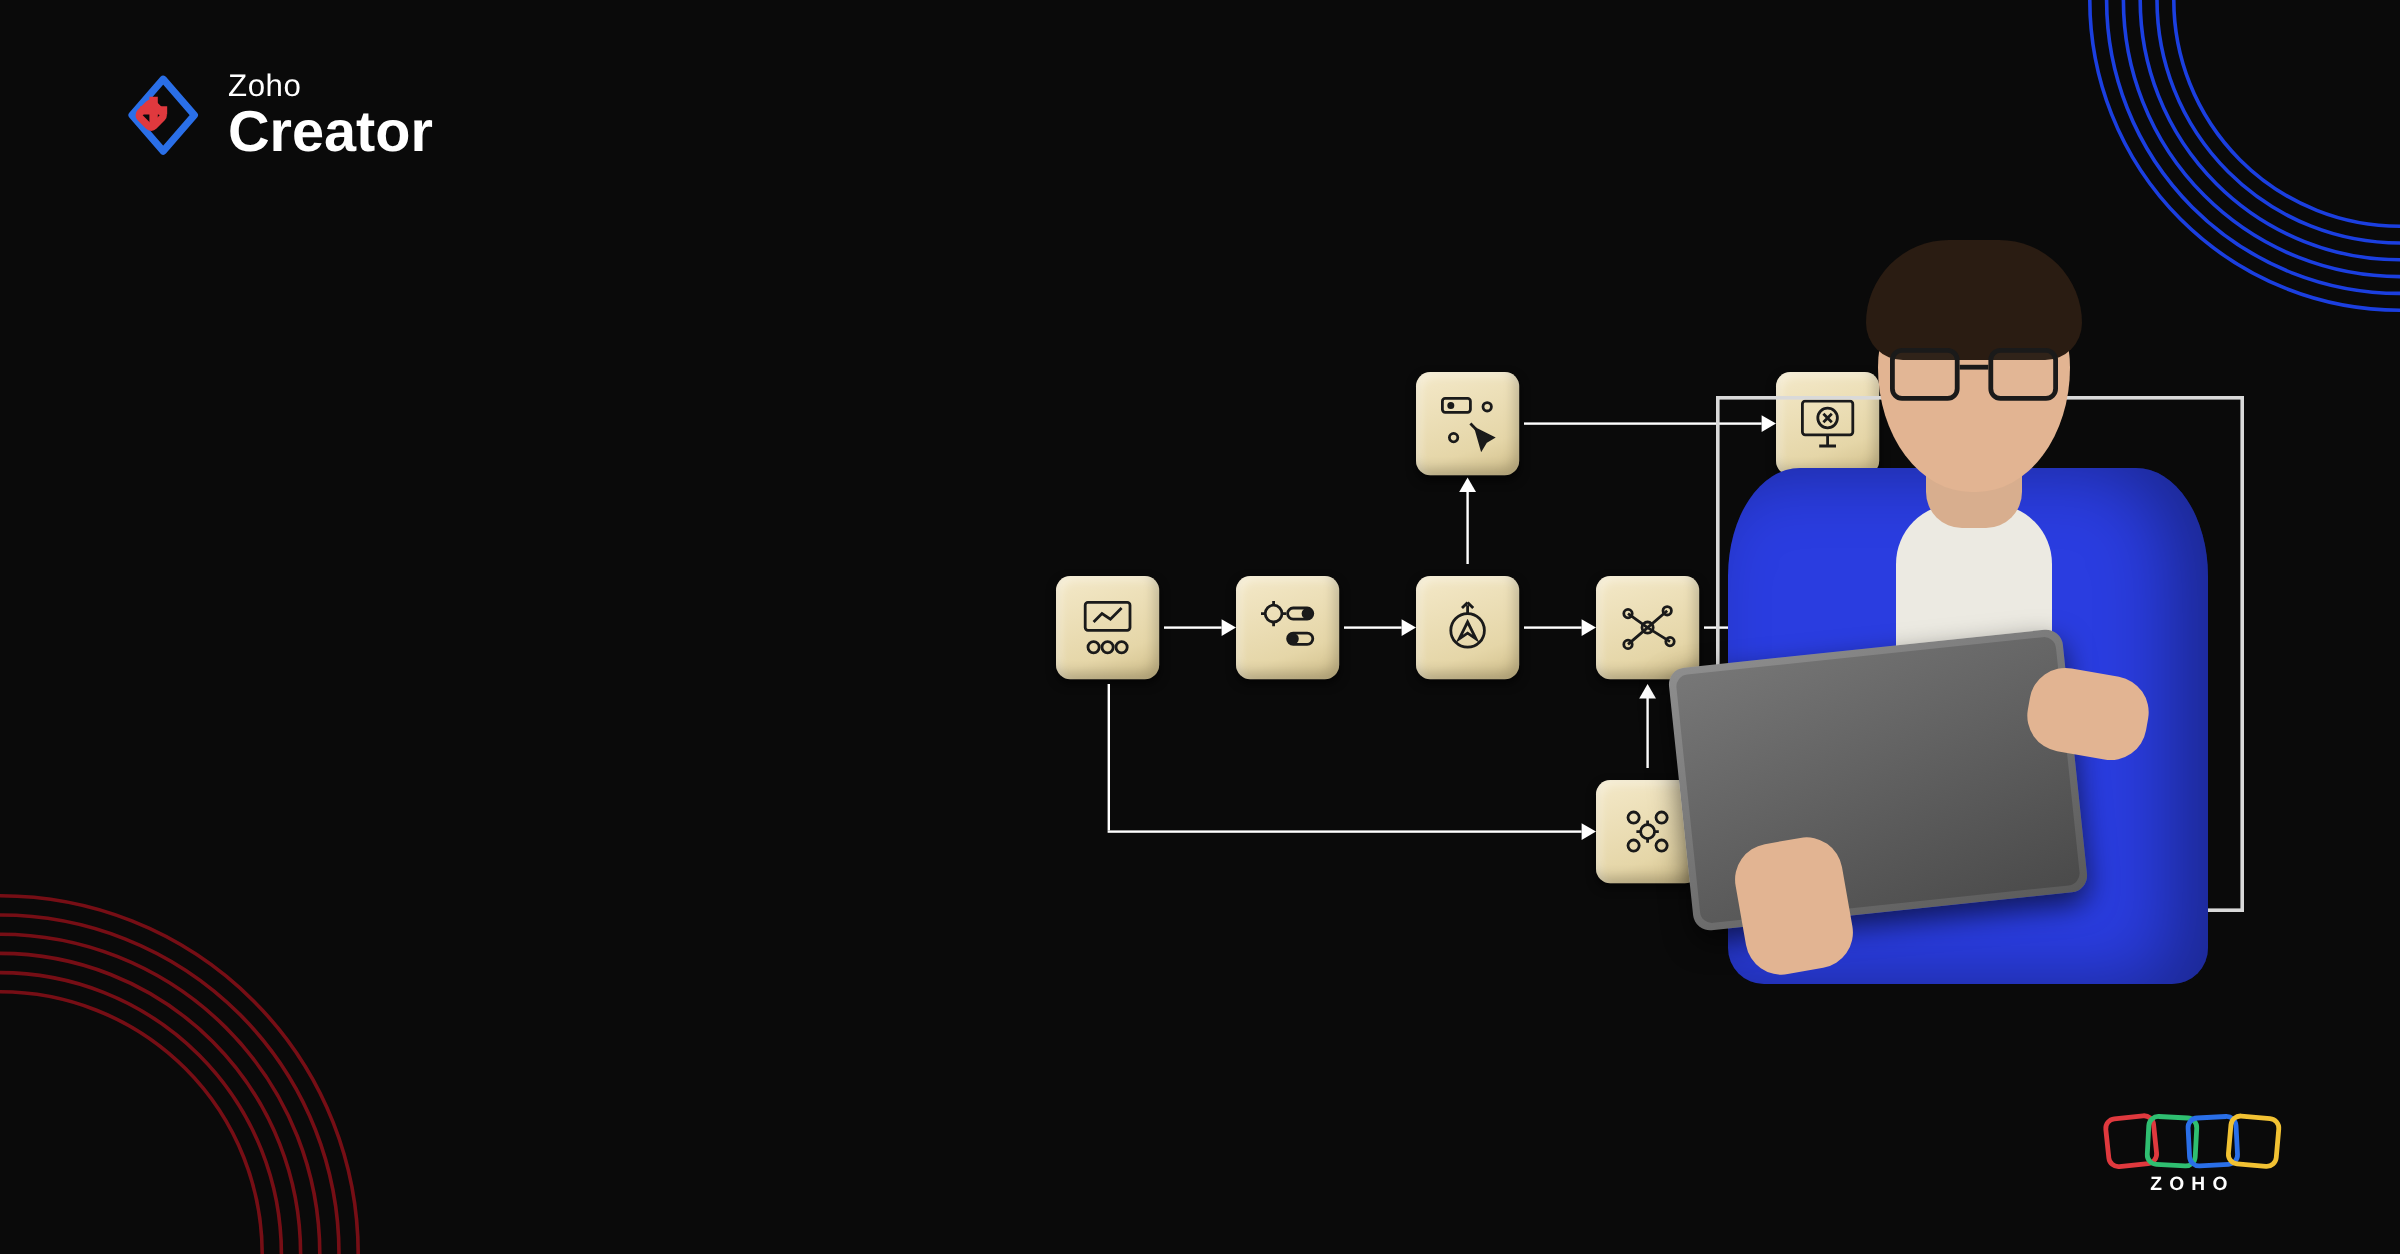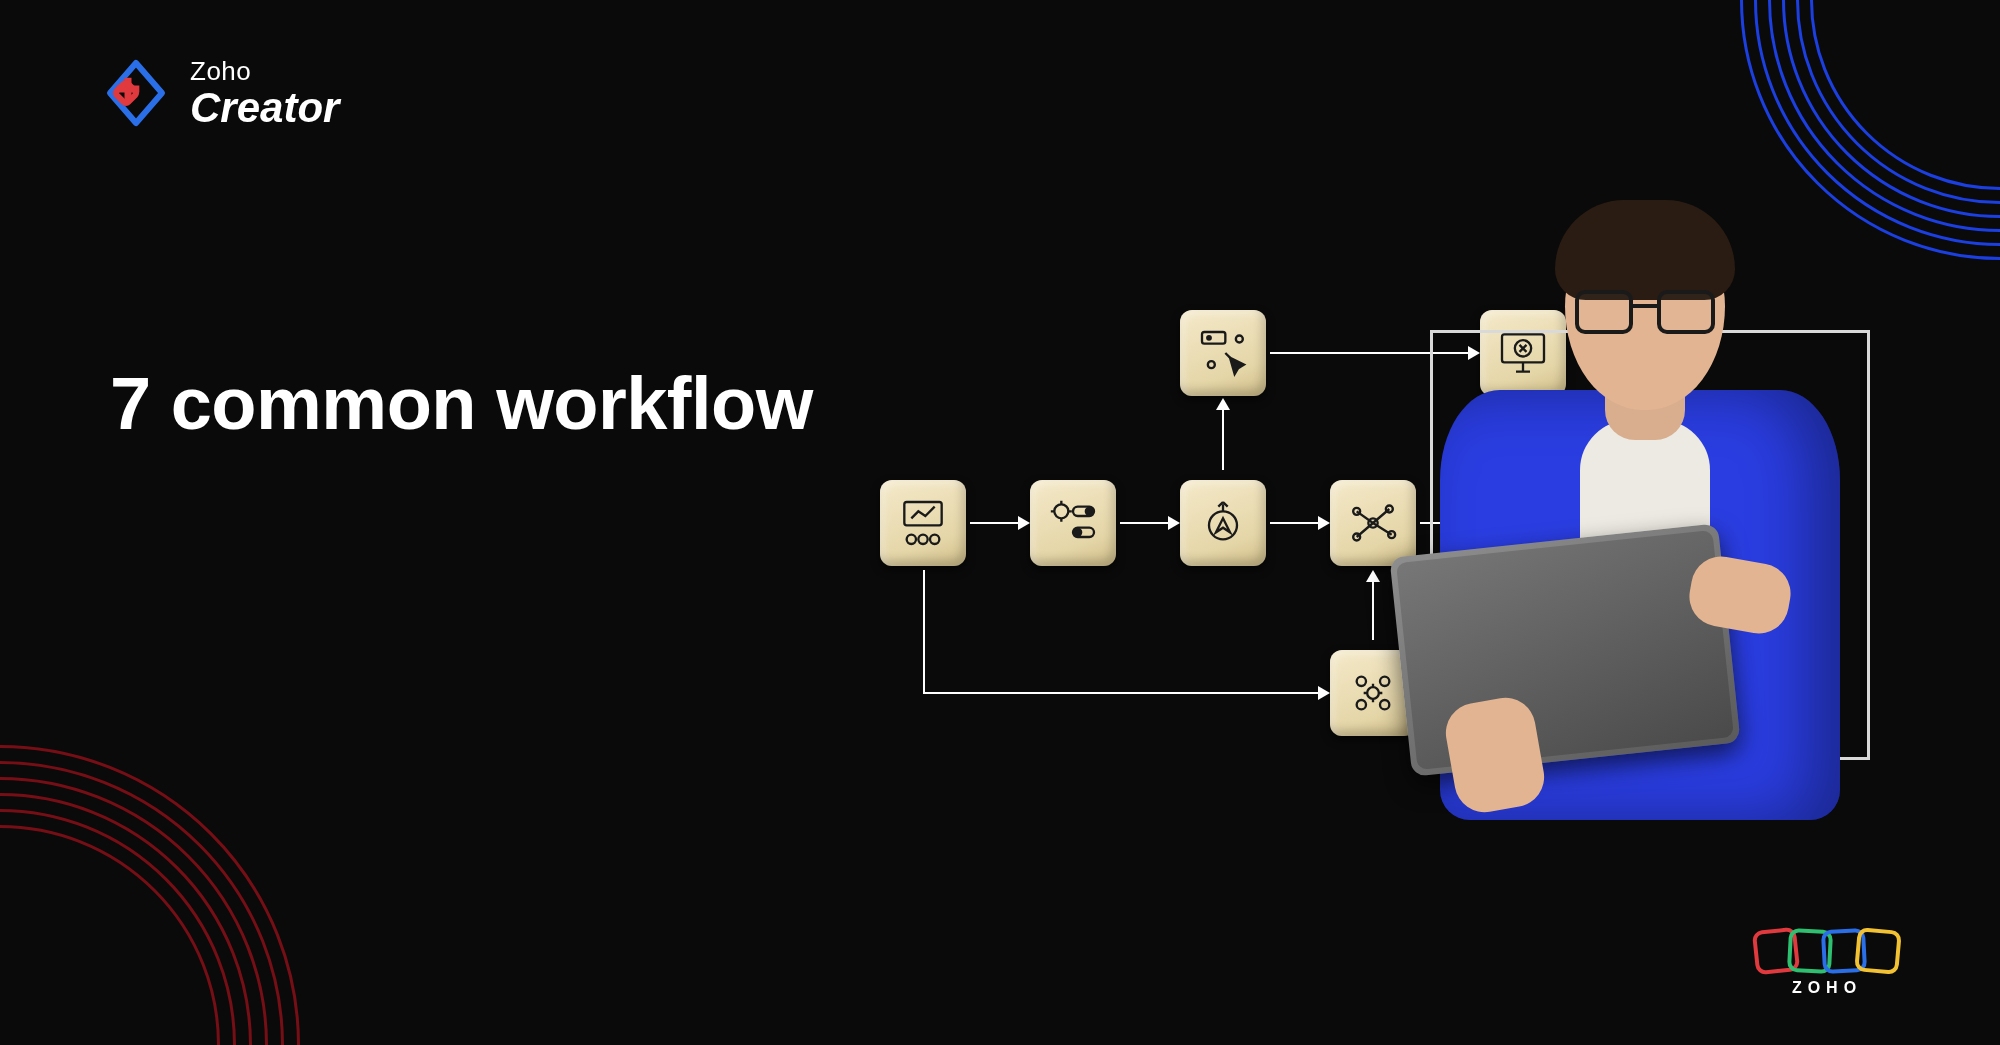--- a/index.html
+++ b/index.html
@@ -46,21 +46,21 @@
     position: absolute;
     top: 56px;
     left: 100px;
     display: flex;
     align-items: center;
     gap: 18px;
     color: #fff;
   }
   .brand svg { display: block; }
   .brand-text .line1 { font-size: 26px; font-weight: 500; letter-spacing: .5px; }
-  .brand-text .line2 { font-size: 42px; font-weight: 800; line-height: 1; font-style: italic; }
+  .brand-text .line2 { font-size: 48px; font-weight: 800; line-height: 1; }
 
   
   .headline {
     position: absolute;
     top: 360px;
     left: 110px;
     color: #fff;
     font-size: 74px;
     font-weight: 800;
     line-height: 1.18;
@@ -271,21 +271,20 @@
       <rect x="18" y="28" width="16" height="16" rx="3" transform="rotate(45 26 36)" stroke="#e0393e"></rect>
     </g>
   </svg>
   <div class="brand-text">
     <div class="line1">Zoho</div>
     <div class="line2">Creator</div>
   </div>
 </div>
 
 <div class="headline">
-  <div>7 common workflow</div>
 </div>
 
 <div class="diagram">
 
   <div class="tile" style="left:0;   top:190px" title="presentation-team-icon">
     <svg viewBox="0 0 48 48" fill="none" stroke="currentColor" stroke-width="2">
       <rect x="8" y="6" width="32" height="20" rx="2"></rect>
         <path d="M14 20 L20 14 L26 18 L34 10"></path>
       <circle cx="14" cy="38" r="4"></circle>
         <circle cx="24" cy="38" r="4"></circle>

